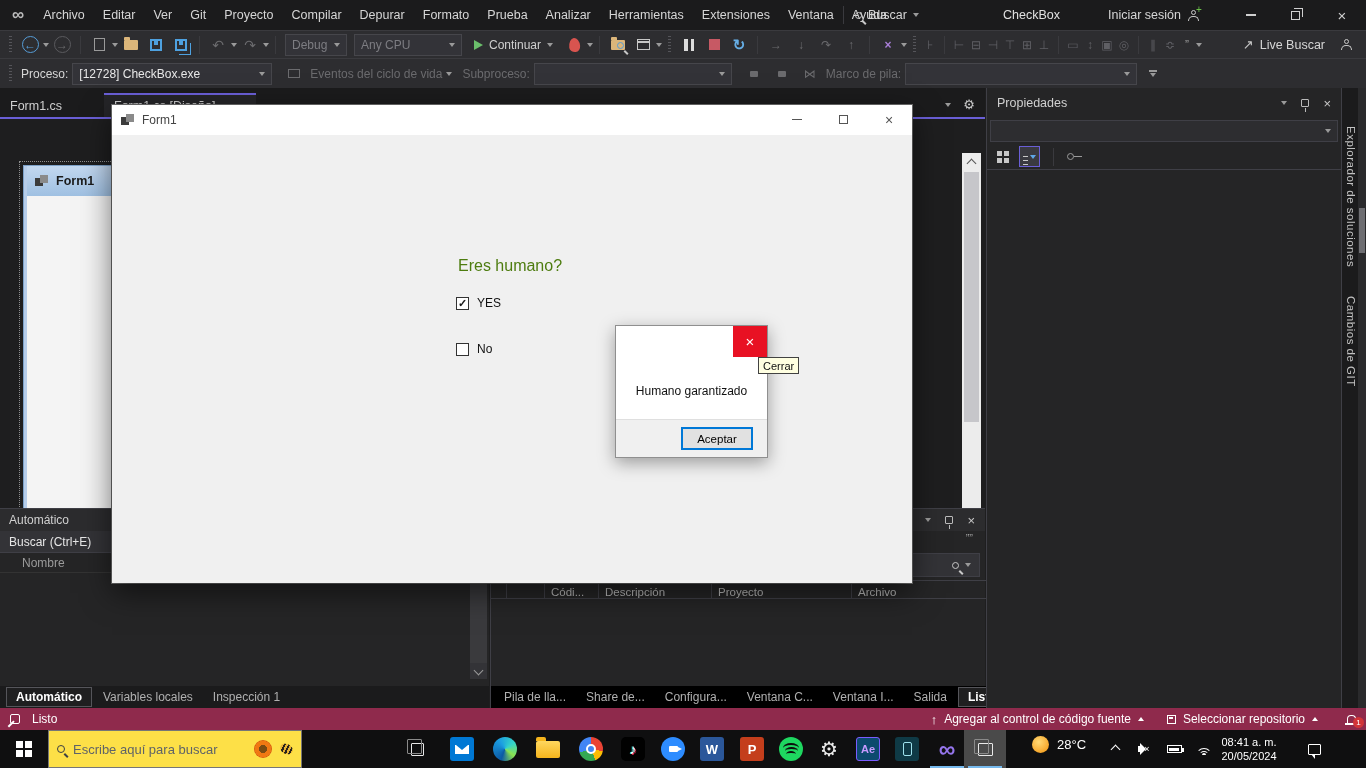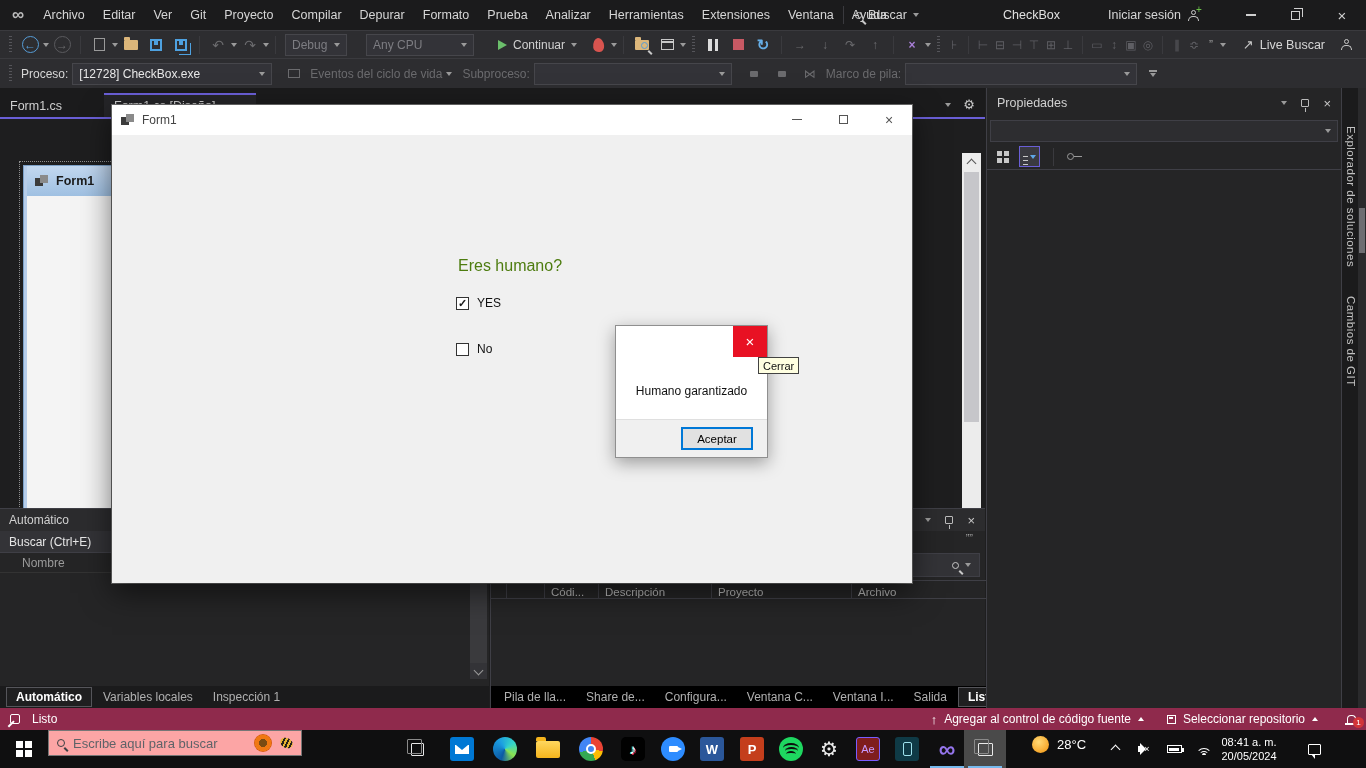--- a/index.html
+++ b/index.html
@@ -147,21 +147,21 @@
     <i class="vsep"></i>
     <span class="tbi dis" style="font-size:14px">↶</span>
     <i class="car"></i>
     <span class="tbi dis" style="font-size:14px">↷</span>
     <i class="car"></i>
     <i class="vsep"></i>
     <div class="cmb" style="width:62px;margin:0 3px">
         <span>Debug</span>
         <i class="car"></i>
       </div>
-    <div class="cmb" style="width:108px;margin:0 15px">
+    <div class="cmb" style="width:108px;margin:0 3px">
         <span>Any CPU</span>
         <i class="car"></i>
       </div>
     <div class="row" style="gap:6px;padding:0 8px;height:24px">
       <i class="play"></i>
       <span style="color:#d0d0d0">Continuar</span>
       <i class="car"></i>
     </div>
     <span class="tbi">
         <i class="flame"></i>
@@ -460,21 +460,21 @@
 
   <div class="abs" style="left:0;top:730px;width:1366px;height:38px;background:#0f0f10;z-index:70">
     <div class="tico" style="left:0;width:48px">
         <span class="win">
           <i></i>
           <i></i>
           <i></i>
           <i></i>
         </span>
       </div>
-    <div class="abs row" style="left:48px;top:0;width:254px;height:26px;background:#fca5a5;border:1px solid #767676;padding:0 8px;gap:8px">
+    <div class="abs row" style="left:48px;top:0;width:254px;height:38px;background:#fde047;border:1px solid #767676;padding:0 8px;gap:8px">
       <i class="magL"></i>
       <span style="color:#5f6368;font-size:13px;flex:1">Escribe aquí para buscar</span>
       <i style="width:18px;height:18px;border-radius:50%;background:radial-gradient(circle,#7a4b12 0 4px,#f07812 4px 8px,#d95f10 8px)"></i>
       <i style="width:13px;height:10px;border-radius:50%;background:repeating-linear-gradient(90deg,#e8b332 0 2px,#26221a 2px 4px);transform:rotate(25deg)"></i>
     </div>
     <div class="tico" style="left:396px">
         <i class="tv"></i>
       </div>
     <div class="tico" style="left:441px">
         <span class="ic24" style="background:#0078d4">
@@ -516,21 +516,21 @@
         <span class="ic24" style="border-radius:50%;background:#1ed760;overflow:hidden">
           <i style="position:absolute;left:4px;top:6px;width:16px;height:10px;border-top:2px solid #0d0d0d;border-radius:50%"></i>
           <i style="position:absolute;left:5.5px;top:10px;width:13px;height:8px;border-top:2px solid #0d0d0d;border-radius:50%"></i>
           <i style="position:absolute;left:7px;top:14px;width:10px;height:6px;border-top:2px solid #0d0d0d;border-radius:50%"></i>
         </span>
       </div>
     <div class="tico" style="left:808px">
         <span style="color:#ececec;font-size:20px">⚙</span>
       </div>
     <div class="tico" style="left:847px">
-        <span class="ic24" style="background:#7f1d1d;border:1.5px solid #7a5cff;color:#c79bff;font-weight:normal;font-size:11px">Ae</span>
+        <span class="ic24" style="background:#0c4a6e;border:1.5px solid #7a5cff;color:#c79bff;font-weight:bold;font-size:11px">Ae</span>
       </div>
     <div class="tico" style="left:886px">
         <span class="ic24" style="background:#0f3a46">
           <i style="width:9px;height:14px;border:1.5px solid #9fe3ee;border-radius:2px"></i>
         </span>
       </div>
     <div class="tico" style="left:926px">
         <span style="color:#9575ed;font-size:23px;font-weight:bold;line-height:1">∞</span>
         <i class="runline"></i>
       </div>

